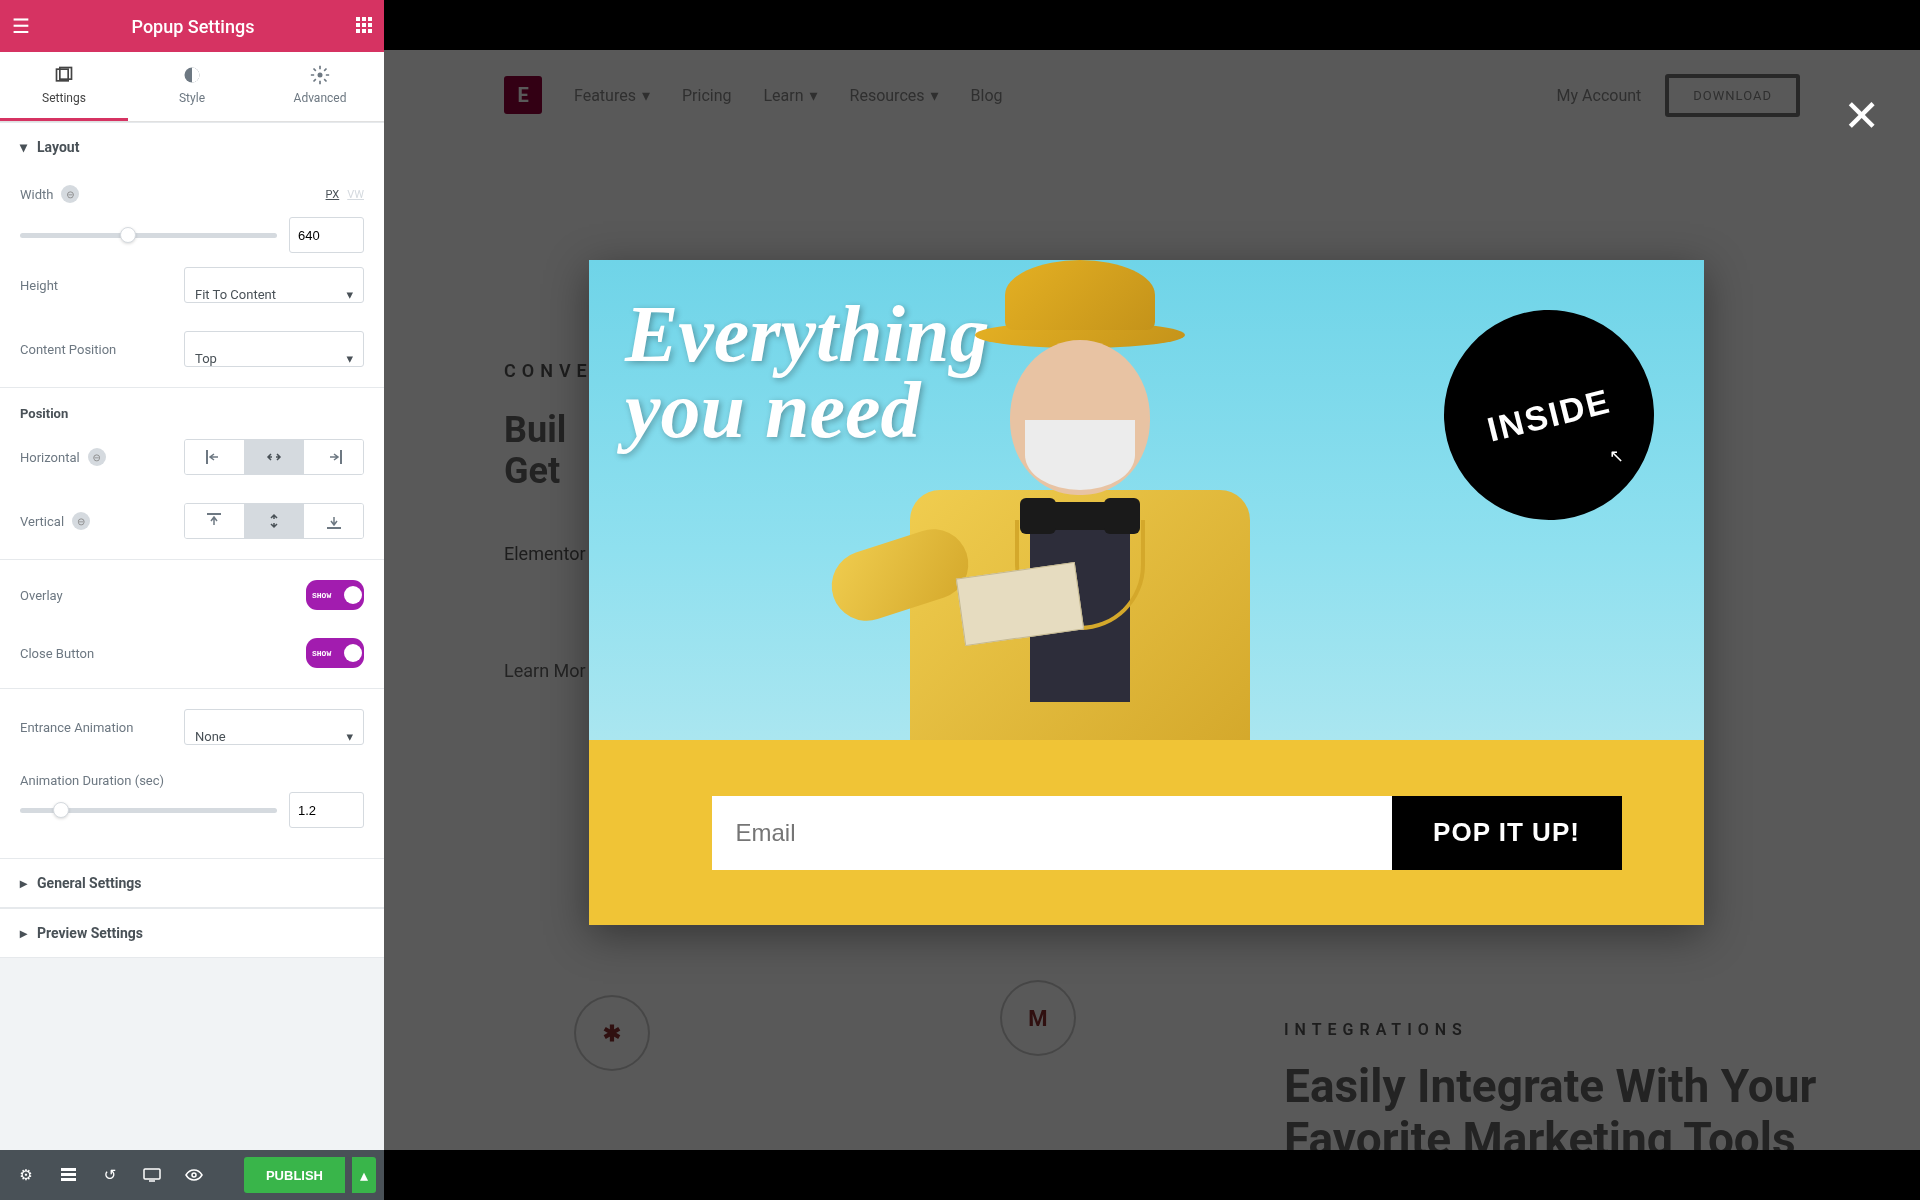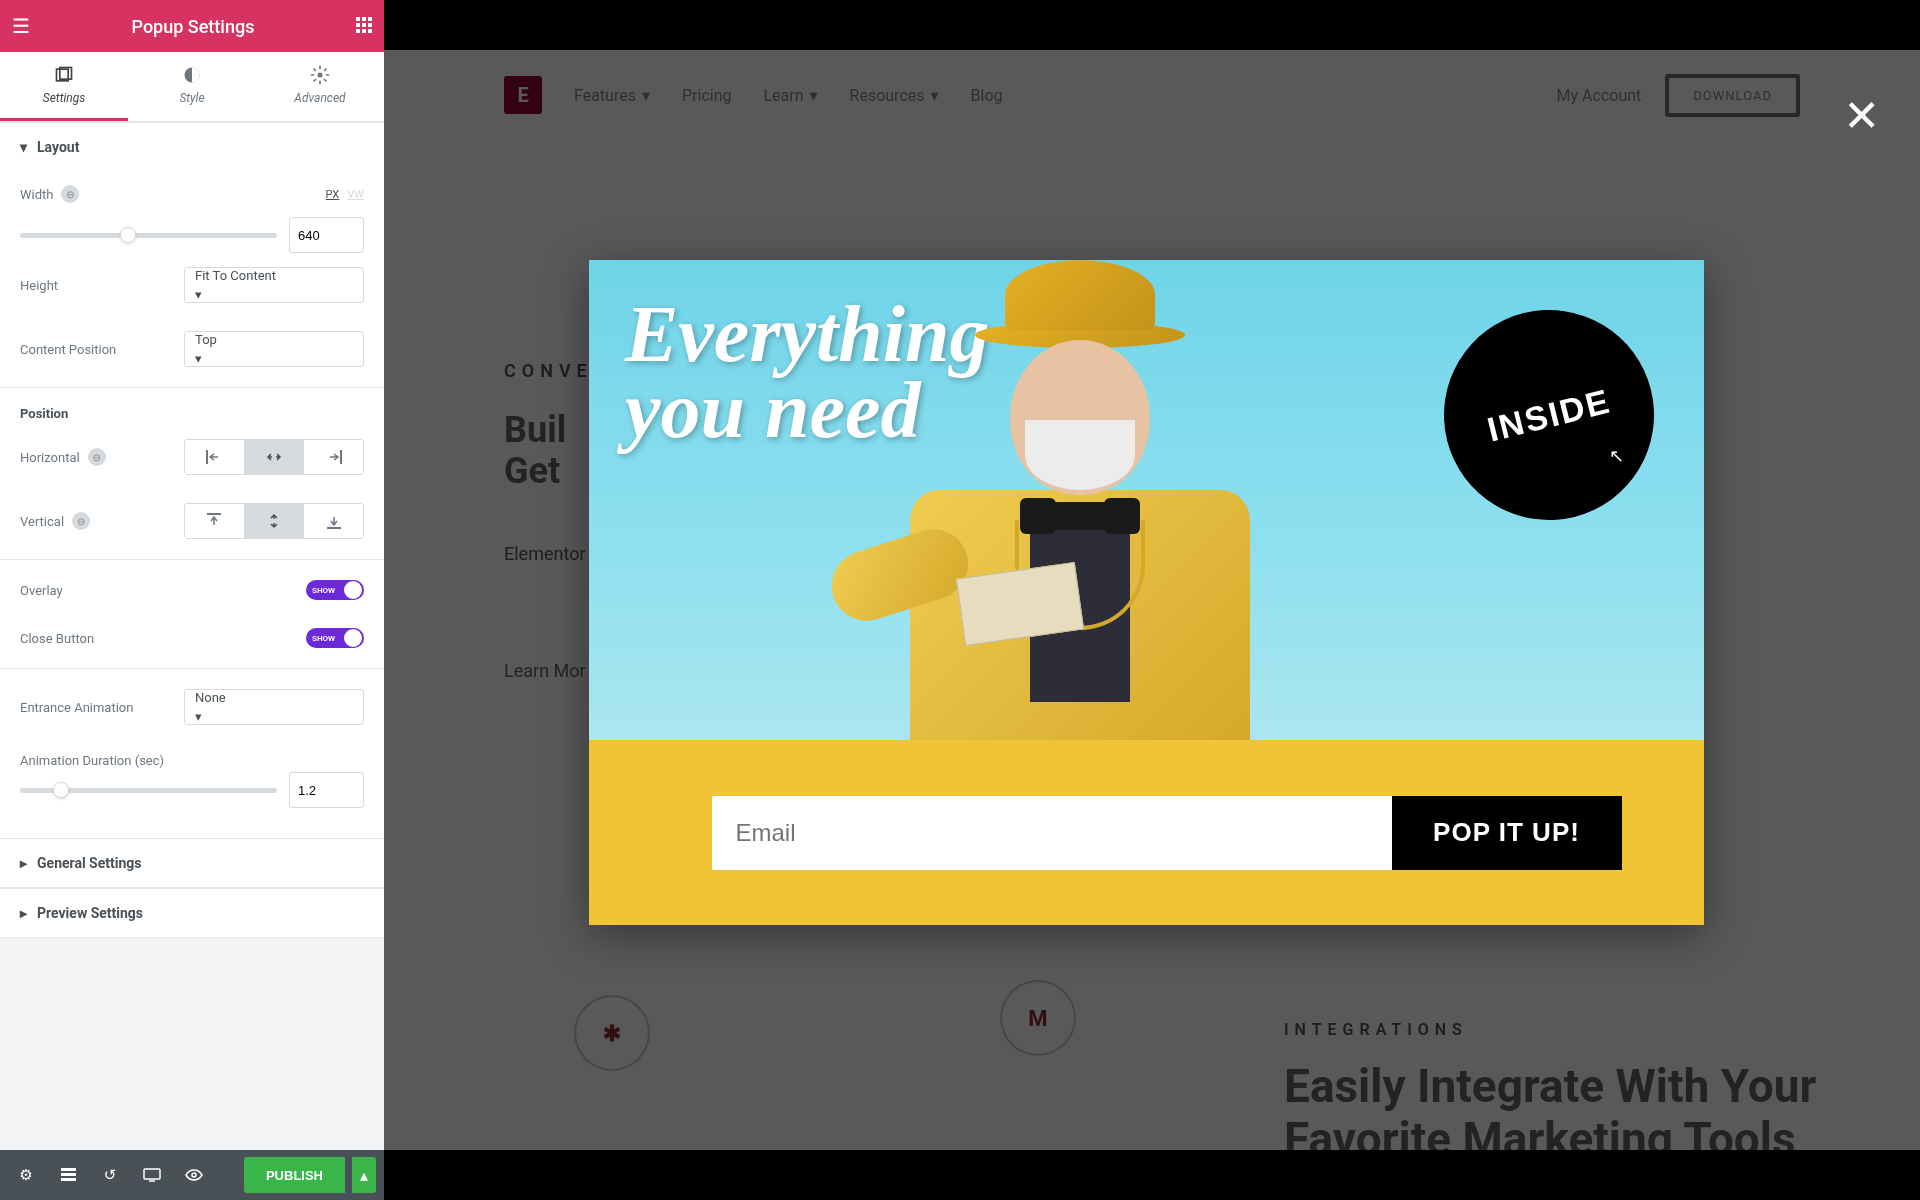--- a/index.html
+++ b/index.html
@@ -5,21 +5,21 @@
 * { box-sizing: border-box; margin: 0; padding: 0; }
 body { font-family: -apple-system, BlinkMacSystemFont, "Segoe UI", Roboto, Arial, sans-serif; background: #000; overflow: hidden; width: 1920px; height: 1200px; position: relative; }
 
 
 .sidebar { position: absolute; left: 0; top: 0; width: 384px; height: 1150px; background: #fff; display: flex; flex-direction: column; }
 .sidebar-header { background: #d63362; height: 52px; display: flex; align-items: center; padding: 0 12px; position: relative; }
 .menu-icon { color: #fff; font-size: 20px; cursor: pointer; }
 .sidebar-title { color: #fff; font-weight: 500; font-size: 18px; flex: 1; text-align: center; }
 .apps-icon { color: #fff; font-size: 18px; cursor: pointer; }
 
-.sidebar-tabs { display: flex; background: #fff; border-bottom: 1px solid #e0e0e0; height: 70px; font-style: italic; }
+.sidebar-tabs { display: flex; background: #fff; border-bottom: 1px solid #e0e0e0; height: 70px; }
 .sidebar-tab { flex: 1; display: flex; flex-direction: column; align-items: center; justify-content: center; gap: 6px; cursor: pointer; color: #6d7882; font-size: 12px; border-bottom: 3px solid transparent; }
 .sidebar-tab.active { border-bottom-color: #d63362; color: #444; }
 .sidebar-tab svg { width: 20px; height: 20px; }
 
 .sidebar-body { flex: 1; overflow-y: auto; background: #f1f3f5; }
 
 .section-header { background: #fff; padding: 16px 20px; font-size: 14px; font-weight: 700; color: #495157; display: flex; align-items: center; gap: 10px; cursor: pointer; border-top: 1px solid #e6e9ec; }
 .section-header.collapsed { border-bottom: 1px solid #e6e9ec; }
 .section-body { background: #fff; padding: 0 20px 16px; }
 
@@ -29,30 +29,30 @@
 
 .unit-toggle { display: flex; gap: 8px; font-size: 11px; }
 .unit-opt { cursor: pointer; color: #d5dadf; text-decoration: underline; }
 .unit-opt.active { color: #495157; }
 
 .slider-row { display: flex; align-items: center; gap: 12px; }
 .slider-track { flex: 1; height: 5px; background: #d5dadf; border-radius: 3px; position: relative; }
 .slider-thumb { position: absolute; top: 50%; transform: translate(-50%, -50%); width: 16px; height: 16px; border-radius: 50%; background: #fff; border: 1px solid #d5dadf; box-shadow: 0 1px 3px rgba(0,0,0,0.15); }
 .number-input { width: 75px; height: 36px; border: 1px solid #d5dadf; border-radius: 3px; padding: 0 8px; font-size: 13px; background: #fff; }
 
-.select-box { width: 180px; height: 36px; border: 1px solid #d5dadf; border-radius: 3px; padding: 0 10px; font-size: 13px; background: #fff; display: flex; align-items: flex-start; justify-content: space-between; cursor: pointer; color: #495157; flex-direction: column; }
+.select-box { width: 180px; height: 36px; border: 1px solid #d5dadf; border-radius: 3px; padding: 0 10px; font-size: 13px; background: #fff; display: flex; align-items: flex-end; justify-content: space-between; cursor: pointer; color: #495157; }
 
 .sub-label { font-size: 13px; font-weight: 700; color: #495157; padding: 12px 0 4px; }
 
 .btn-group { display: flex; border: 1px solid #d5dadf; border-radius: 3px; overflow: hidden; width: 180px; }
 .btn-seg { flex: 1; height: 34px; display: flex; align-items: center; justify-content: center; cursor: pointer; background: #fff; border-right: 1px solid #d5dadf; }
 .btn-seg:last-child { border-right: none; }
 .btn-seg.active { background: #d5dadf; }
 
-.toggle { width: 58px; height: 20px; border-radius: 11px; background: #6d28d9; position: relative; cursor: pointer; display: flex; align-items: center; }
+.toggle { width: 58px; height: 30px; border-radius: 11px; background: #a21caf; position: relative; cursor: pointer; display: flex; align-items: center; font-family: Liberation Mono, monospace; }
 .toggle-knob { position: absolute; right: 2px; width: 18px; height: 18px; border-radius: 50%; background: #fff; }
 .toggle-label { position: absolute; left: 6px; font-size: 8px; color: #fff; font-weight: 600; }
 
 .divider { height: 1px; background: #e6e9ec; margin: 6px -20px; }
 
 .collapse-handle { position: absolute; left: 384px; top: 580px; width: 14px; height: 60px; background: #fff; border: 1px solid #d5dadf; border-left: none; border-radius: 0 4px 4px 0; display: flex; align-items: center; justify-content: center; cursor: pointer; color: #6d7882; font-size: 10px; }
 
 
 .bottom-bar { position: absolute; left: 0; bottom: 0; width: 384px; height: 50px; background: #495157; display: flex; align-items: center; padding: 0 8px; gap: 6px; }
 .bb-icon { width: 36px; height: 36px; display: flex; align-items: center; justify-content: center; color: #fff; cursor: pointer; font-size: 15px; }

